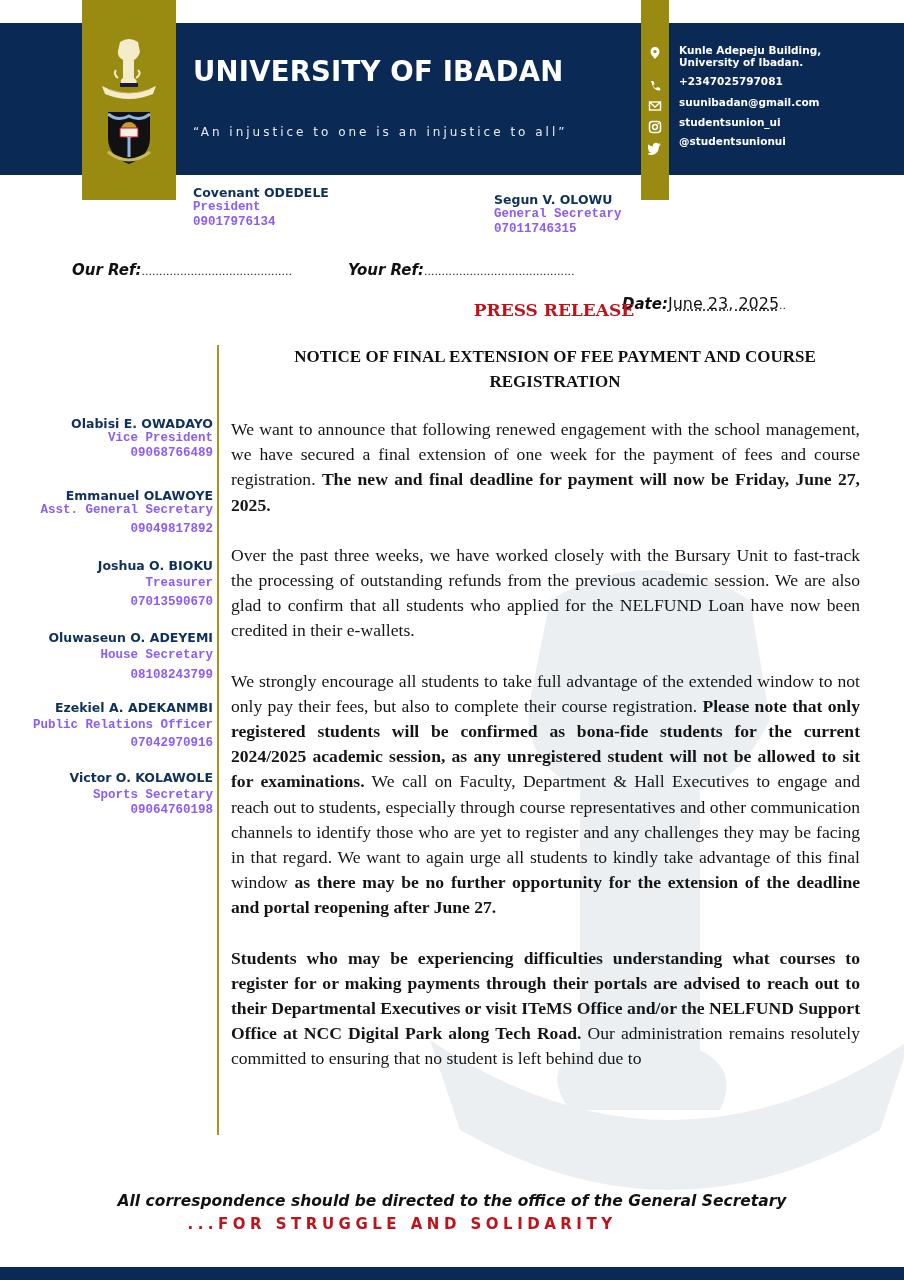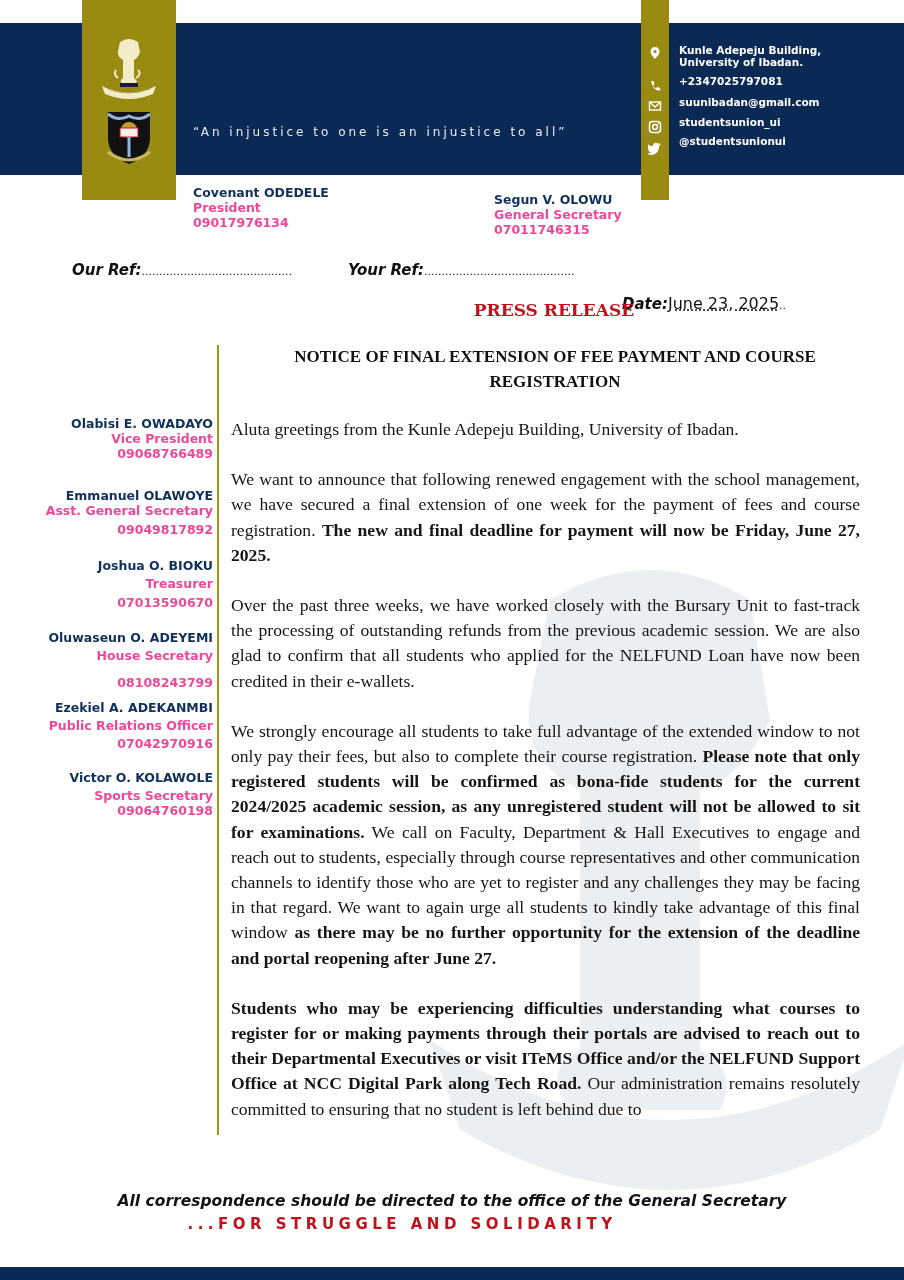--- a/index.html
+++ b/index.html
@@ -38,21 +38,21 @@
   .contact-list {
     position: absolute; left: 679px; top: 44px; color: #fff;
     font-weight: bold; font-size: 10.5px; line-height: 13px;
   }
   .contact-list div { position: absolute; left: 0; white-space: nowrap; }
 
   .exec {
     position: absolute; font-weight: bold; font-size: 12.5px; line-height: 15px;
   }
   .exec .nm { color: #10305c; }
-  .exec .rl, .exec .ph { color: #ec4899; }
+  .exec .rl, .exec .ph { color: #8b5cf6; font-family: Liberation Mono, monospace; }
 
   .refs {
     position: absolute; top: 261px; font-style: italic; font-weight: bold;
     font-size: 15px; color: #111; white-space: nowrap;
   }
   .dots { font-weight: normal; font-style: normal; letter-spacing: 0px; font-size: 11px; }
   .date-val { font-style: normal; font-weight: normal; font-size: 16px; text-decoration: underline dotted; }
 
   .press {
     position: absolute; left: 0; width: 1108px; top: 300px; text-align: center;
@@ -107,20 +107,21 @@
 <svg class="logo-crest" viewBox="0 0 50 58">
   <path d="M4 4 h42 v26 q0 18 -21 26 q-21 -8 -21 -26z" fill="#111"></path>
   <path d="M4 6 q10 8 21 2 q11 6 21 -2" stroke="#8fb8e0" stroke-width="3" fill="none"></path>
   <circle cx="25" cy="22" r="8" fill="#f0c030" opacity="0.8"></circle>
   <rect x="16" y="20" width="18" height="9" fill="#f4f0e8" stroke="#c0121b" stroke-width="1"></rect>
   <path d="M25 29 v20" stroke="#8fb8e0" stroke-width="3"></path>
   <path d="M4 44 q21 16 42 0" stroke="#c9b860" stroke-width="3" fill="none"></path>
 </svg>
 
 <div class="title">
+  <div>UNIVERSITY OF IBADAN</div>
 </div>
 <div class="motto">“An injustice to one is an injustice to all”</div>
 
 <div class="contact-icons">
   <svg class="ic" style="top:4px" viewBox="0 0 14 14">
     <path d="M7 1 a4.5 4.5 0 0 1 4.5 4.5 q0 3 -4.5 7.5 q-4.5 -4.5 -4.5 -7.5 a4.5 4.5 0 0 1 4.5 -4.5z" fill="#fff"></path>
     <circle cx="7" cy="5.5" r="1.6" fill="#998a12"></circle>
   </svg>
   <svg class="ic" style="top:37px" viewBox="0 0 14 14">
     <path d="M3 2 l2.5 0 l1 3 l-1.5 1.2 q1 2.3 3 3.3 l1.2 -1.5 l3 1 l0 2.5 q-7 1 -9.2 -9.5z" fill="#fff"></path>
@@ -190,37 +191,36 @@
     <div class="rl">Asst. General Secretary</div>
     <div class="ph" style="margin-top:4px">09049817892</div>
   </div>
   <div class="exec" style="top:142px;">
     <div class="nm" style="margin-bottom:3px">Joshua O. BIOKU</div>
     <div class="rl" style="margin-bottom:4px">Treasurer</div>
     <div class="ph">07013590670</div>
   </div>
   <div class="exec" style="top:214px;">
     <div class="nm" style="margin-bottom:3px">Oluwaseun O. ADEYEMI</div>
-    <div class="rl" style="margin-bottom:12px">House Secretary</div>
+    <div class="rl" style="margin-bottom:5px">House Secretary</div>
     <div class="ph">08108243799</div>
   </div>
   <div class="exec" style="top:284px;">
     <div class="nm" style="margin-bottom:3px">Ezekiel A. ADEKANMBI</div>
     <div class="rl" style="margin-bottom:3px">Public Relations Officer</div>
     <div class="ph">07042970916</div>
   </div>
   <div class="exec" style="top:354px;">
     <div class="nm" style="margin-bottom:3px">Victor O. KOLAWOLE</div>
     <div class="rl">Sports Secretary</div>
     <div class="ph">09064760198</div>
   </div>
 </div>
 
 <div class="body-text">
-  <p>Aluta greetings from the Kunle Adepeju Building, University of Ibadan.</p>
   <p><span>We want to announce that following renewed engagement with the school management, we have secured a final extension of one week for the payment of fees and course registration. </span><b>The new and final deadline for payment will now be Friday, June 27, 2025.</b></p>
   <p>Over the past three weeks, we have worked closely with the Bursary Unit to fast-track the processing of outstanding refunds from the previous academic session. We are also glad to confirm that all students who applied for the NELFUND Loan have now been credited in their e-wallets.</p>
   <p><span>We strongly encourage all students to take full advantage of the extended window to not only pay their fees, but also to complete their course registration. </span><b>Please note that only registered students will be confirmed as bona-fide students for the current 2024/2025 academic session, as any unregistered student will not be allowed to sit for examinations.</b><span> We call on Faculty, Department &amp; Hall Executives to engage and reach out to students, especially through course representatives and other communication channels to identify those who are yet to register and any challenges they may be facing in that regard. We want to again urge all students to kindly take advantage of this final window </span><b>as there may be no further opportunity for the extension of the deadline and portal reopening after June 27.</b></p>
   <p><b>Students who may be experiencing difficulties understanding what courses to register for or making payments through their portals are advised to reach out to their Departmental Executives or visit ITeMS Office and/or the NELFUND Support Office at NCC Digital Park along Tech Road.</b><span> Our administration remains resolutely committed to ensuring that no student is left behind due to</span></p>
 </div>
 
 <div class="footer-line1">All correspondence should be directed to the office of the General Secretary</div>
 <div class="footer-line2">...FOR STRUGGLE AND SOLIDARITY</div>
 <div class="bottom-band"></div>
 

